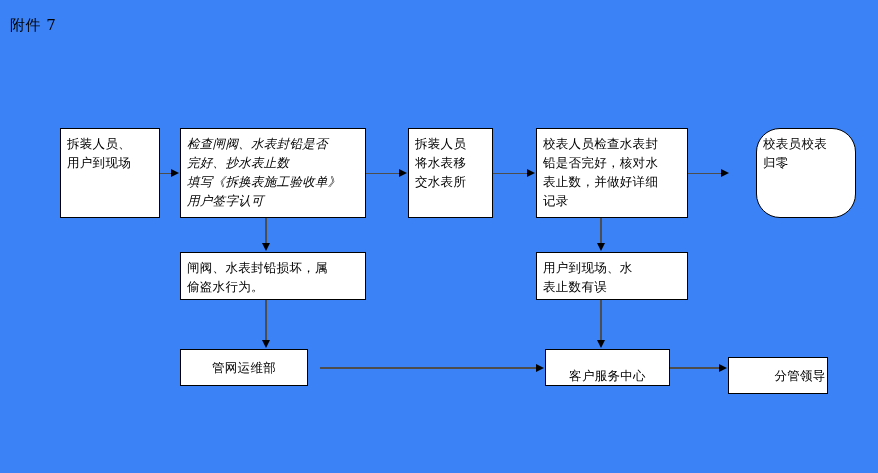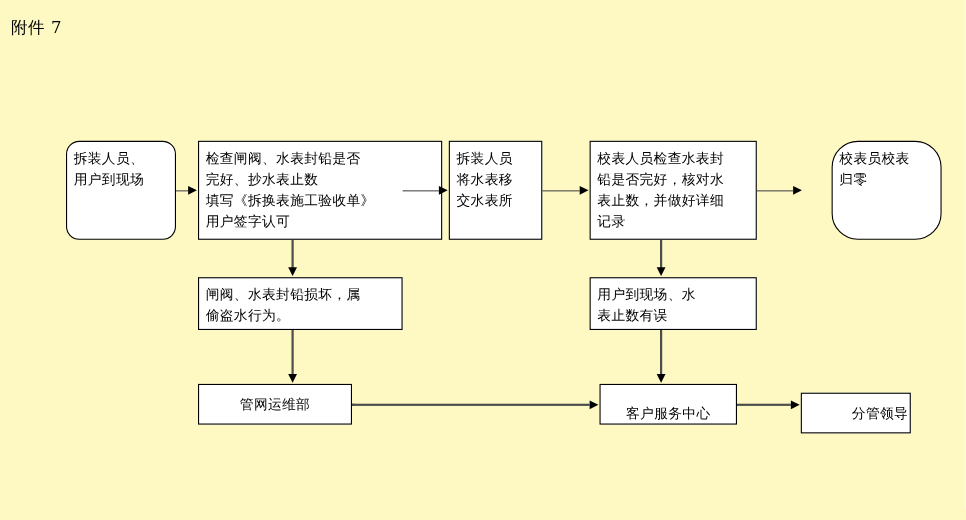--- a/index.html
+++ b/index.html
@@ -8,21 +8,21 @@
     background: #ffffff;
   }
   body {
     font-family: "DejaVu Sans", "Liberation Sans", sans-serif;
     color: #000000;
   }
   #page {
     position: relative;
     width: 878px;
     height: 473px;
-    background: #fef9c3;
+    background: #3b82f6;
     overflow: hidden;
   }
   .doc-tag {
     position: absolute;
     left: 10px;
     top: 16px;
     font-size: 15px;
     letter-spacing: 0.5px;
     white-space: nowrap;
     font-family: "DejaVu Serif", "Liberation Serif", serif;
@@ -94,26 +94,26 @@
     border-top: 8px solid #000000;
   }
 </style>
 </head>
 <body>
 
 <div id="page">
 
   <div class="doc-tag">附件 7</div>
 
-  <div class="node align-top" style="left:60px; top:128px; width:100px; height:90px;border-radius:12px;">
+  <div class="node align-top" style="left:60px; top:128px; width:100px; height:90px;">
     <div class="txt">拆装人员、
 用户到现场</div>
   </div>
 
-  <div class="node align-top" style="left:180px; top:128px; width:222px; height:90px;">
+  <div class="node align-top" style="left:180px; top:128px; width:186px; height:90px;font-style:italic;">
     <div class="txt">检查闸阀、水表封铅是否
 完好、抄水表止数
 填写《拆换表施工验收单》
 用户签字认可</div>
   </div>
 
   <div class="node align-top" style="left:408px; top:128px; width:85px; height:90px;">
     <div class="txt">拆装人员
 将水表移
 交水表所</div>
@@ -134,21 +134,21 @@
   <div class="node align-top" style="left:180px; top:252px; width:186px; height:48px;">
     <div class="txt">闸阀、水表封铅损坏，属
 偷盗水行为。</div>
   </div>
 
   <div class="node align-top" style="left:536px; top:252px; width:152px; height:48px;">
     <div class="txt">用户到现场、水
 表止数有误</div>
   </div>
 
-  <div class="node align-center" style="left:180px; top:349px; width:140px; height:37px;">
+  <div class="node align-center" style="left:180px; top:349px; width:128px; height:37px;">
     <div class="txt">管网运维部</div>
   </div>
 
   <div class="node align-center" style="left:545px; top:349px; width:125px; height:37px;align-items:flex-end;">
     <div class="txt">客户服务中心</div>
   </div>
 
   <div class="node align-center" style="left:728px; top:357px; width:100px; height:37px;padding-left:44px;">
     <div class="txt">分管领导</div>
   </div>

